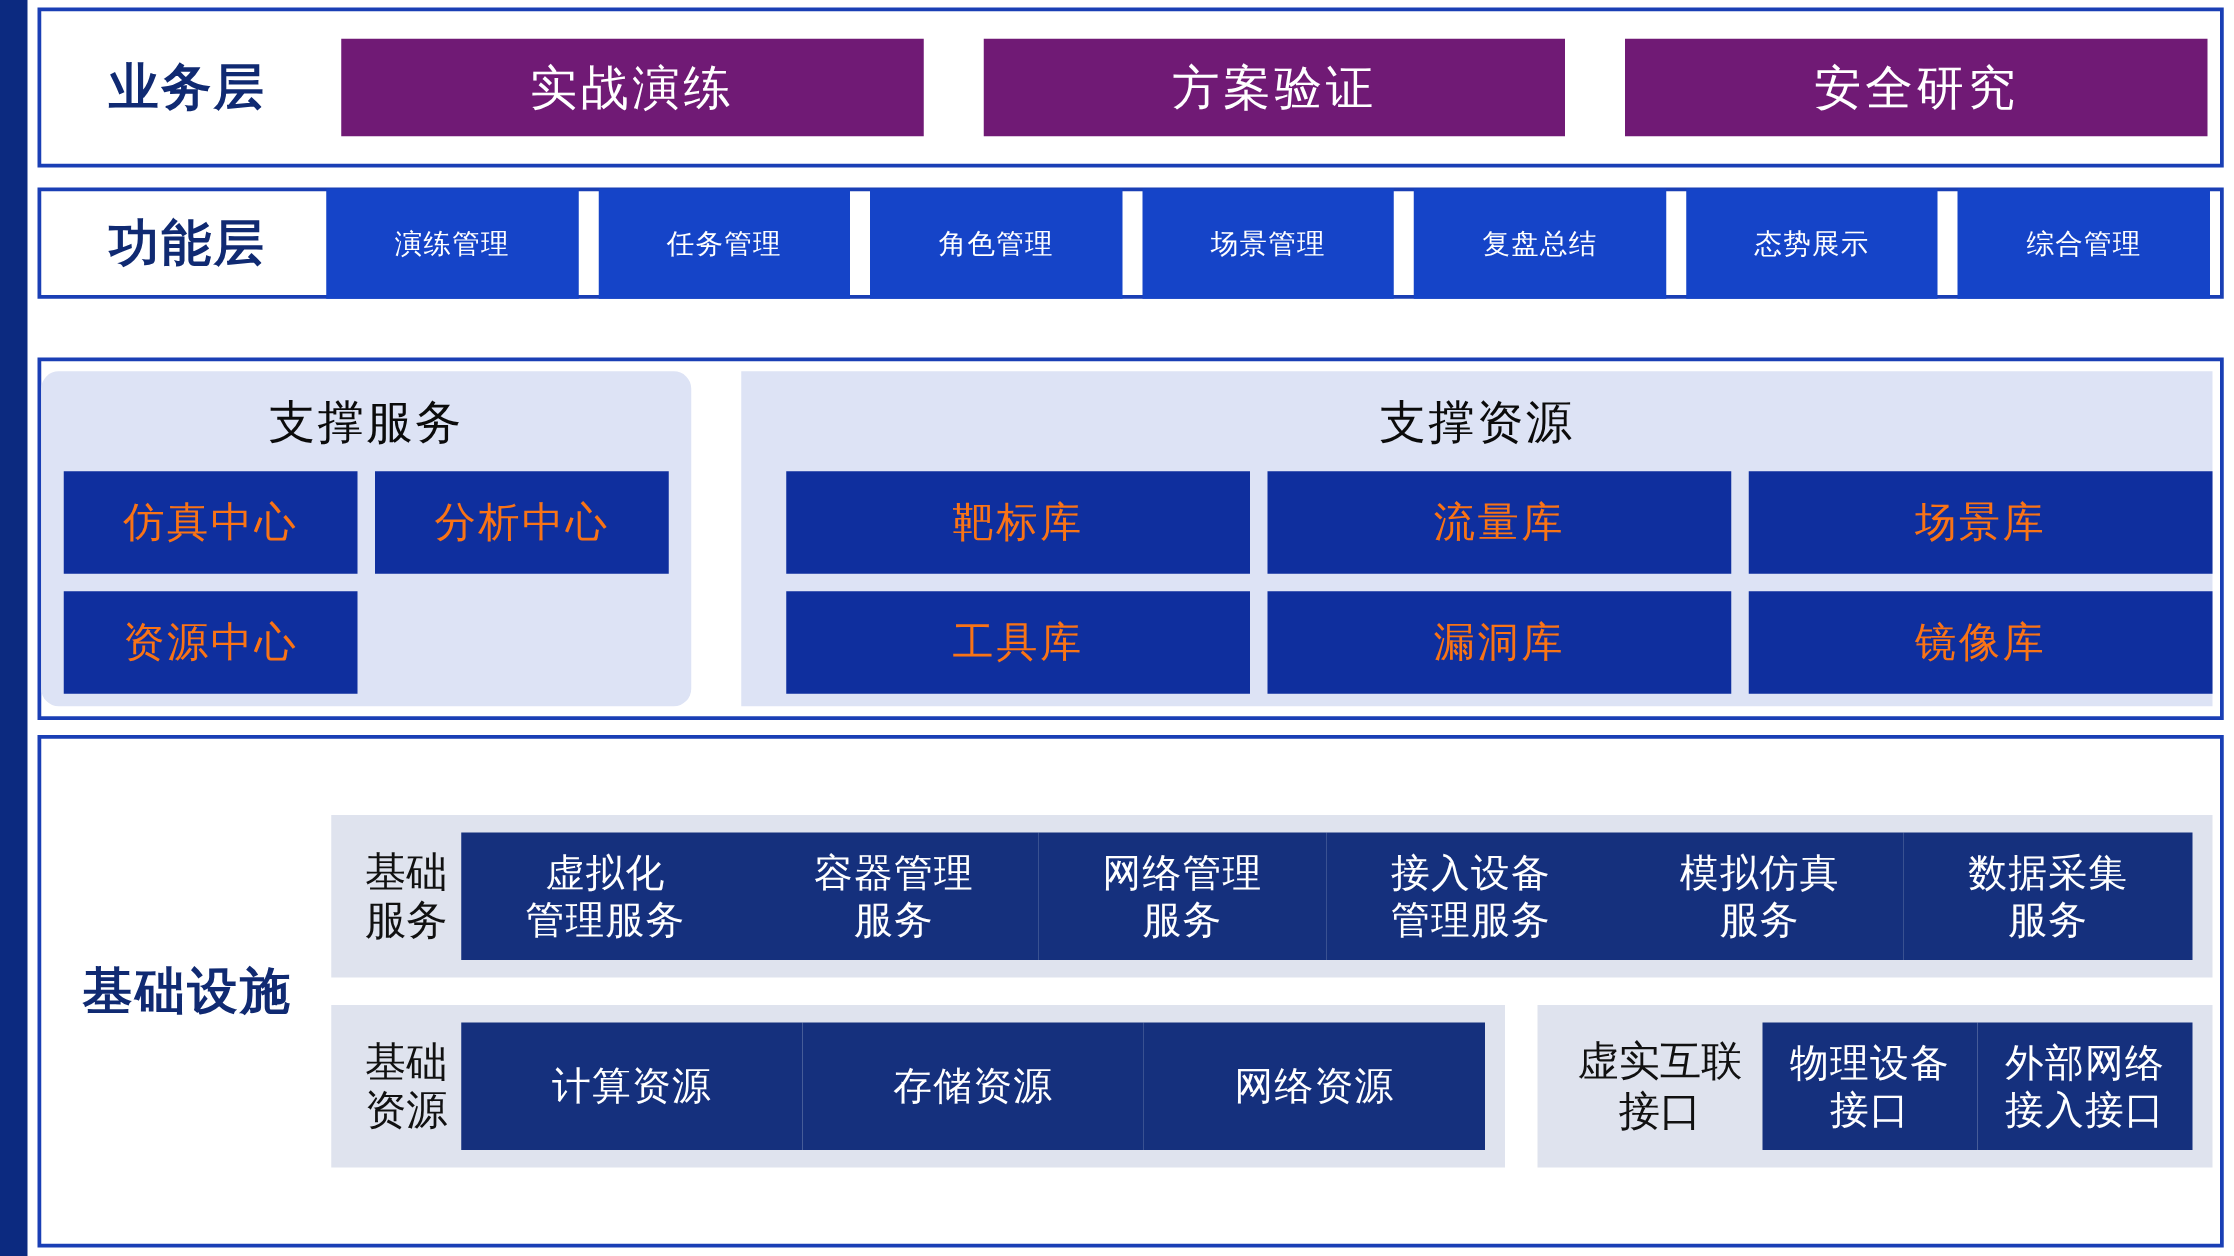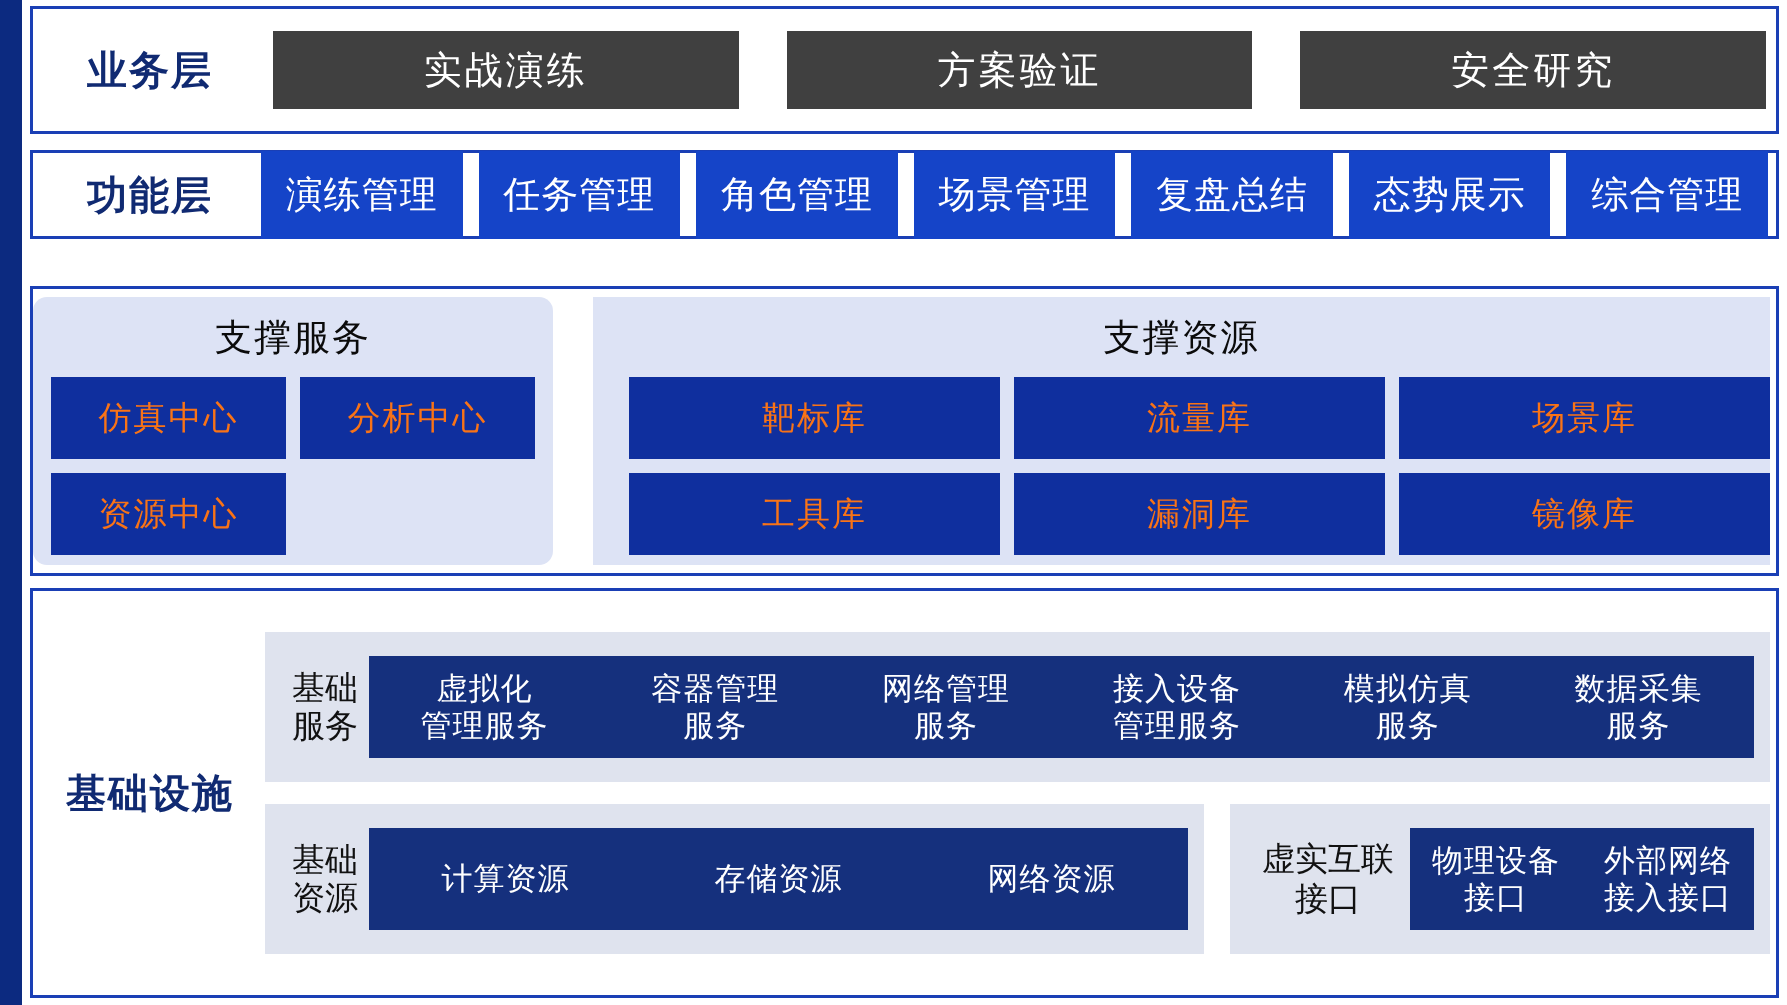--- a/index.html
+++ b/index.html
@@ -35,34 +35,34 @@
     font-size:40px;
     line-height:1.1;
   }
 
   
   #layer-business{top:6px;height:128px;}
   #layer-business .layer-label{width:222px;margin-left:6px;}
   .biz-row{flex:1;display:flex;align-items:center;gap:36px;padding-right:10px;}
   .biz-box{
     flex:1 1 0;height:78px;
-    background:#404040;color:#ffffff;
+    background:#701a75;color:#ffffff;
     display:flex;align-items:center;justify-content:center;
     font-size:38px;letter-spacing:3px;font-weight:500;margin-left:12px;
   }
 
   
   #layer-function{top:150px;height:89px;}
   #layer-function .layer-label{width:222px;margin-left:6px;}
   .fn-row{flex:1;display:flex;align-items:center;gap:16px;padding-right:8px;}
   .fn-box{
     flex:1 1 0;height:88px;
     background:#1544c8;color:#ffffff;
     display:flex;align-items:center;justify-content:center;
-    font-size:37px;letter-spacing:1px;font-weight:500;
+    font-size:22px;letter-spacing:1px;font-weight:500;
   }
 
   
   #layer-support{top:286px;height:290px;}
   #layer-support .layer-label{width:230px;margin-left:2px;}
   .sup-wrap{flex:1;display:flex;align-items:stretch;gap:40px;padding:8px 6px 8px 0;height:100%;box-sizing:border-box;}
   .sup-panel{
     background:#dde3f5;
     display:flex;flex-direction:column;align-items:center;
     padding:6px 18px 16px 18px;box-sizing:border-box;
@@ -83,21 +83,21 @@
   }
 
   
   #layer-infra{top:588px;height:410px;}
   #layer-infra .layer-label{width:230px;margin-left:2px;}
   .infra-wrap{flex:1;display:flex;flex-direction:column;gap:22px;padding:14px 6px 14px 0;height:100%;box-sizing:border-box;justify-content:center;}
   .infra-row{display:flex;align-items:stretch;gap:26px;}
   .infra-panel{
     background:#dfe3ee;
     display:flex;align-items:center;
-    padding:24px 16px;box-sizing:border-box;
+    padding:14px 16px;box-sizing:border-box;
   }
   .infra-panel.svc{flex:1 1 auto;}
   .infra-panel.res-left{flex:1 1 0;}
   .infra-panel.res-right{flex:0 0 540px;}
   .infra-side-label{
     flex:0 0 auto;color:#111111;font-size:33px;line-height:1.15;
     text-align:center;font-weight:500;width:88px;
   }
   .infra-box{
     flex:1 1 0;background:#15307d;color:#ffffff;

